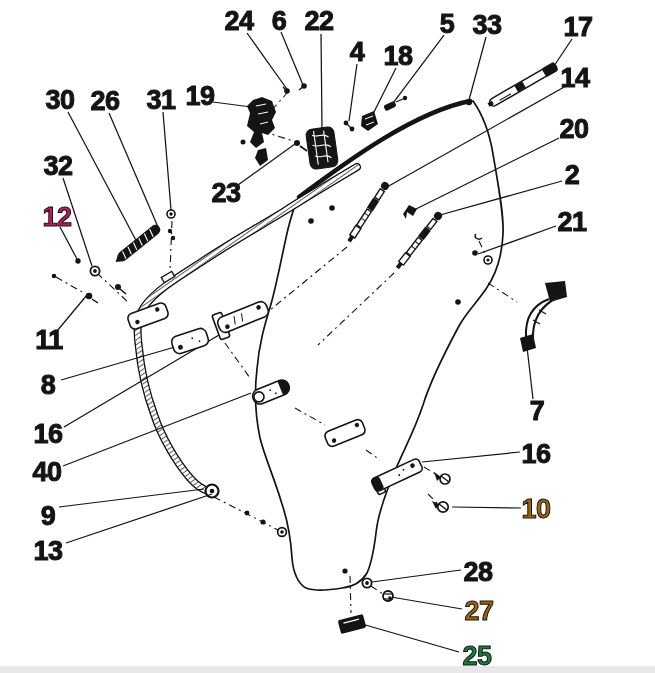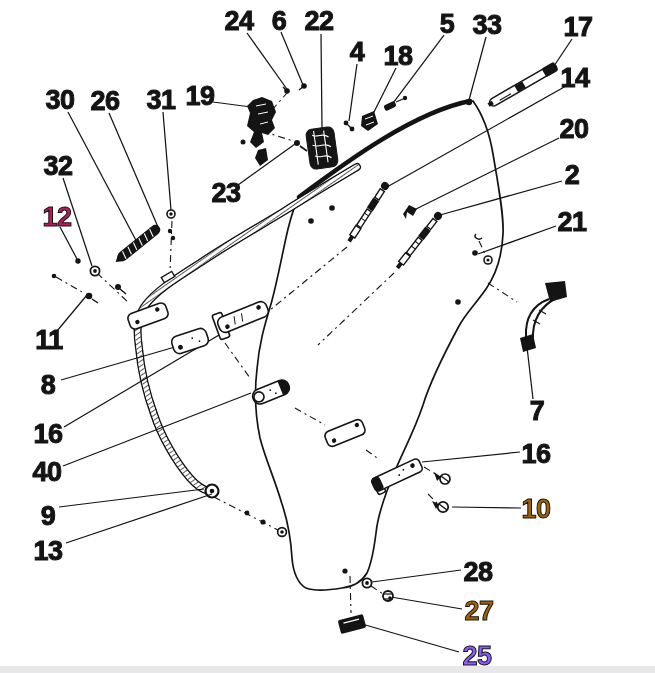--- a/index.html
+++ b/index.html
@@ -335,16 +335,16 @@
       <div class="callout" style="left: 48px; top: 385px; color: rgb(20, 20, 20);">8</div>
       <div class="callout" style="left: 48px; top: 434px; color: rgb(20, 20, 20);">16</div>
       <div class="callout" style="left: 47px; top: 472px; color: rgb(20, 20, 20);">40</div>
       <div class="callout" style="left: 48px; top: 516px; color: rgb(20, 20, 20);">9</div>
       <div class="callout" style="left: 48px; top: 551px; color: rgb(20, 20, 20);">13</div>
       <div class="callout" style="left: 537px; top: 411px; color: rgb(20, 20, 20);">7</div>
       <div class="callout" style="left: 536px; top: 454px; color: rgb(20, 20, 20);">16</div>
       <div class="callout" style="left: 536px; top: 509px; color: #a16207;">10</div>
       <div class="callout" style="left: 478px; top: 572px; color: rgb(20, 20, 20);">28</div>
       <div class="callout" style="left: 479px; top: 611px; color: #a16207;">27</div>
-      <div class="callout" style="left: 477px; top: 656px; color: #8b5cf6;">25</div>
+      <div class="callout" style="left: 477px; top: 656px; color: #15803d;">25</div>
     </div>
 <div class="footer-bar" style="background: rgb(232, 232, 234);"></div>
 </div>
 
 </body></html>

